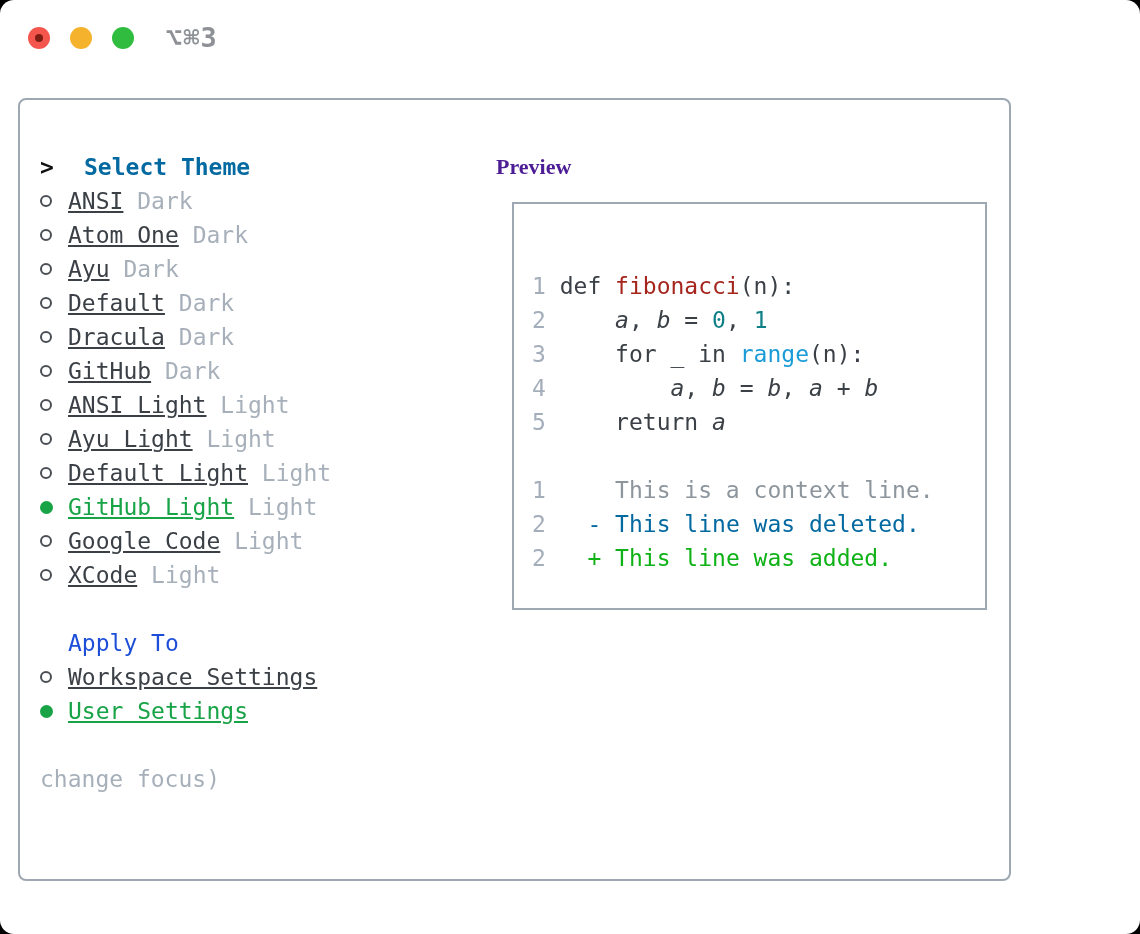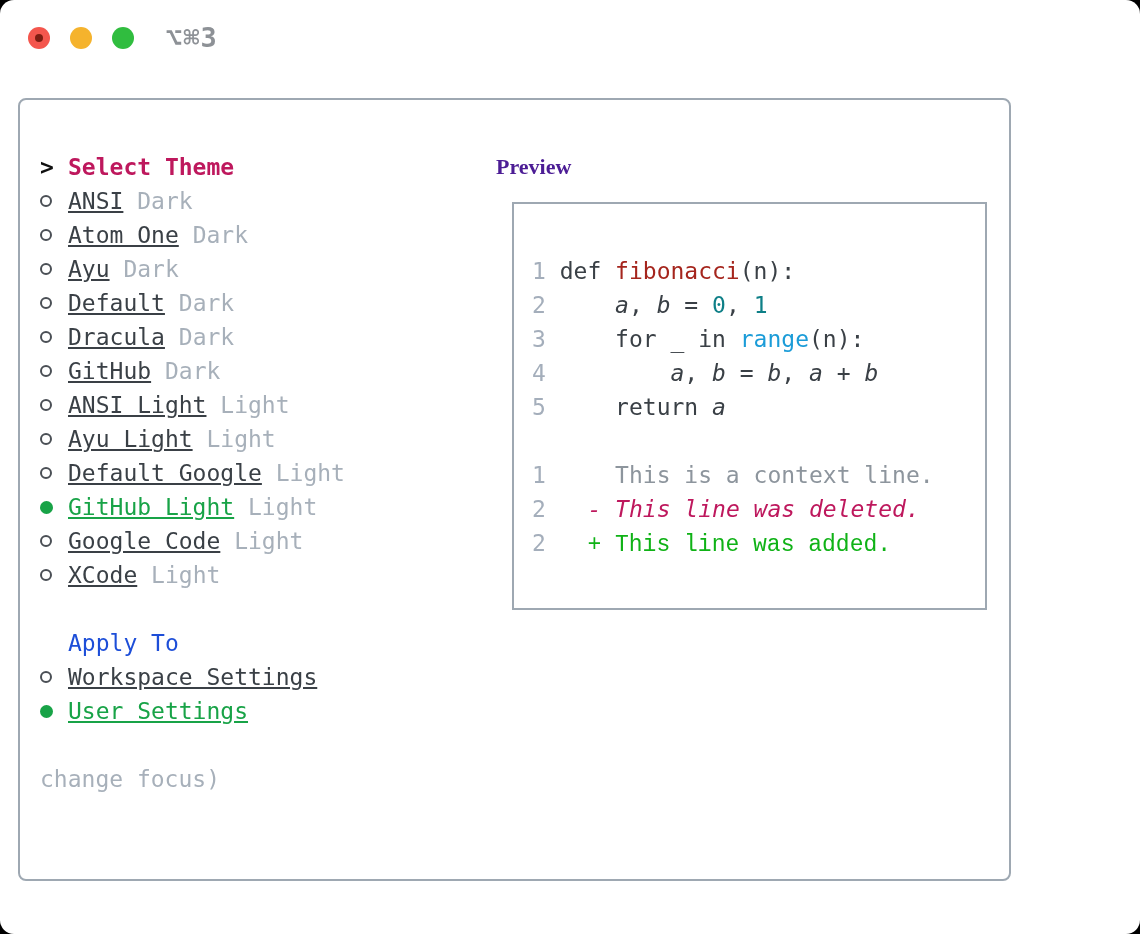--- a/index.html
+++ b/index.html
@@ -37,49 +37,49 @@
   }
   .row{display:flex;align-items:center;height:34px;white-space:pre;}
   .marker{
     width:28px;height:34px;display:flex;align-items:center;flex:0 0 28px;
   }
   .prefix{font-weight:bold;color:#101010;}
   .radio{
     width:12px;height:12px;border-radius:50%;border:2px solid #4a4f55;box-sizing:border-box;
   }
   .radio.sel{width:13px;height:13px;border:none;background:#18a347;}
-  .hdr{font-weight:bold;color:#be185d;}
+  .hdr{font-weight:bold;color:#0369a1;margin-left:16px;}
   .hdr2{color:#1d4ed8;text-align:right;}
   .nm{color:#3a4046;text-decoration:underline;}
   .nm.sel{color:#18a347;}
   .vr{color:#a7b0ba;}
   .help-line{color:#a7b0ba;height:34px;line-height:34px;white-space:pre;}
   
   .preview-header{
     position:absolute;left:476px;top:50px;height:34px;line-height:34px;
     font-size:22px;font-weight:bold;color:#4c1d95;font-family:Liberation Serif, serif;
   }
   .preview-box{
     position:absolute;left:492px;top:102px;width:475px;height:408px;
     border:2px solid #9ea8b2;box-sizing:border-box;background:#fff;overflow:hidden;
   }
   .code{
-    position:absolute;left:18px;top:50px;font-size:23px;line-height:34px;white-space:pre;
+    position:absolute;left:18px;top:65px;font-size:23px;line-height:34px;white-space:pre;
   }
   .code-line{height:34px;}
   .ln{color:#a4aebb;}
   .pl{color:#3a4046;}
   .kw{color:#3a4046;}
   .fn{color:#a5251d;}
   .lit{color:#0e7f87;}
   .call{color:#1b9cd8;}
   .var{color:#3a4046;font-style:italic;}
   .ctx{color:#8d959d;}
-  .del{color:#be185d;font-style:italic;}
-  .add{color:#0fb216;font-family:Liberation Mono, monospace;}
+  .del{color:#0369a1;}
+  .add{color:#0fb216;}
 </style>
 </head>
 <body>
 
 <div class="window">
 
   <div class="titlebar">
     <div class="traffic">
       <div class="tl tl-close"></div>
       <div class="tl tl-min"></div>
@@ -96,21 +96,21 @@
       </div>
       <div id="theme-list">
           <div class="row"><span class="marker"><span class="radio"></span></span><span class="nm">ANSI</span><span class="vr"> Dark</span></div>
           <div class="row"><span class="marker"><span class="radio"></span></span><span class="nm">Atom One</span><span class="vr"> Dark</span></div>
           <div class="row"><span class="marker"><span class="radio"></span></span><span class="nm">Ayu</span><span class="vr"> Dark</span></div>
           <div class="row"><span class="marker"><span class="radio"></span></span><span class="nm">Default</span><span class="vr"> Dark</span></div>
           <div class="row"><span class="marker"><span class="radio"></span></span><span class="nm">Dracula</span><span class="vr"> Dark</span></div>
           <div class="row"><span class="marker"><span class="radio"></span></span><span class="nm">GitHub</span><span class="vr"> Dark</span></div>
           <div class="row"><span class="marker"><span class="radio"></span></span><span class="nm">ANSI Light</span><span class="vr"> Light</span></div>
           <div class="row"><span class="marker"><span class="radio"></span></span><span class="nm">Ayu Light</span><span class="vr"> Light</span></div>
-          <div class="row"><span class="marker"><span class="radio"></span></span><span class="nm">Default Google</span><span class="vr"> Light</span></div>
+          <div class="row"><span class="marker"><span class="radio"></span></span><span class="nm">Default Light</span><span class="vr"> Light</span></div>
           <div class="row"><span class="marker"><span class="radio sel"></span></span><span class="nm sel">GitHub Light</span><span class="vr"> Light</span></div>
           <div class="row"><span class="marker"><span class="radio"></span></span><span class="nm">Google Code</span><span class="vr"> Light</span></div>
           <div class="row"><span class="marker"><span class="radio"></span></span><span class="nm">XCode</span><span class="vr"> Light</span></div>
         </div>
       <div class="row"></div>
       <div class="row">
         <span class="marker"></span><span class="hdr2">Apply To</span>
       </div>
       <div id="apply-list">
           <div class="row"><span class="marker"><span class="radio"></span></span><span class="nm">Workspace Settings</span></div>

